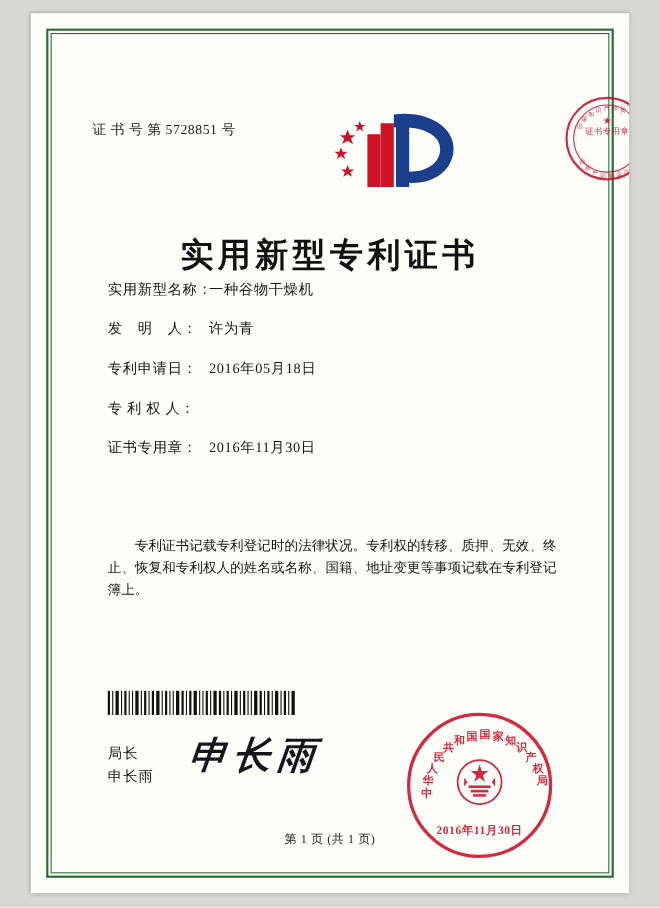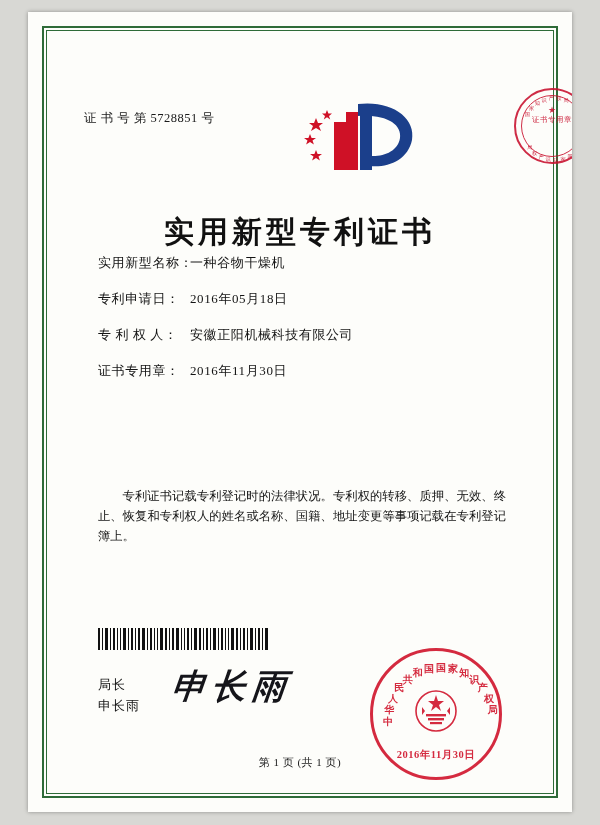--- a/index.html
+++ b/index.html
@@ -316,26 +316,29 @@
     </div>
 
     <div class="title">实用新型专利证书</div>
 
     <div class="fields">
       <div class="field-row">
         <span class="field-label">实用新型名称：</span>
         <span class="field-value">一种谷物干燥机</span>
       </div>
       <div class="field-row">
+        <span class="field-label">发　明　人：</span>
+        <span class="field-value">许为青</span>
+      </div>
+      <div class="field-row">
         <span class="field-label">专利申请日：</span>
         <span class="field-value">2016年05月18日</span>
       </div>
       <div class="field-row">
         <span class="field-label">专 利 权 人：</span>
-        <span class="field-value">安徽正阳机械科技有限公司</span>
       </div>
       <div class="field-row">
         <span class="field-label">证书专用章：</span>
         <span class="field-value">2016年11月30日</span>
       </div>
     </div>
 
     <div class="paras">
       <div class="para">专利证书记载专利登记时的法律状况。专利权的转移、质押、无效、终止、恢复和专利权人的姓名或名称、国籍、地址变更等事项记载在专利登记簿上。</div>
     </div>

